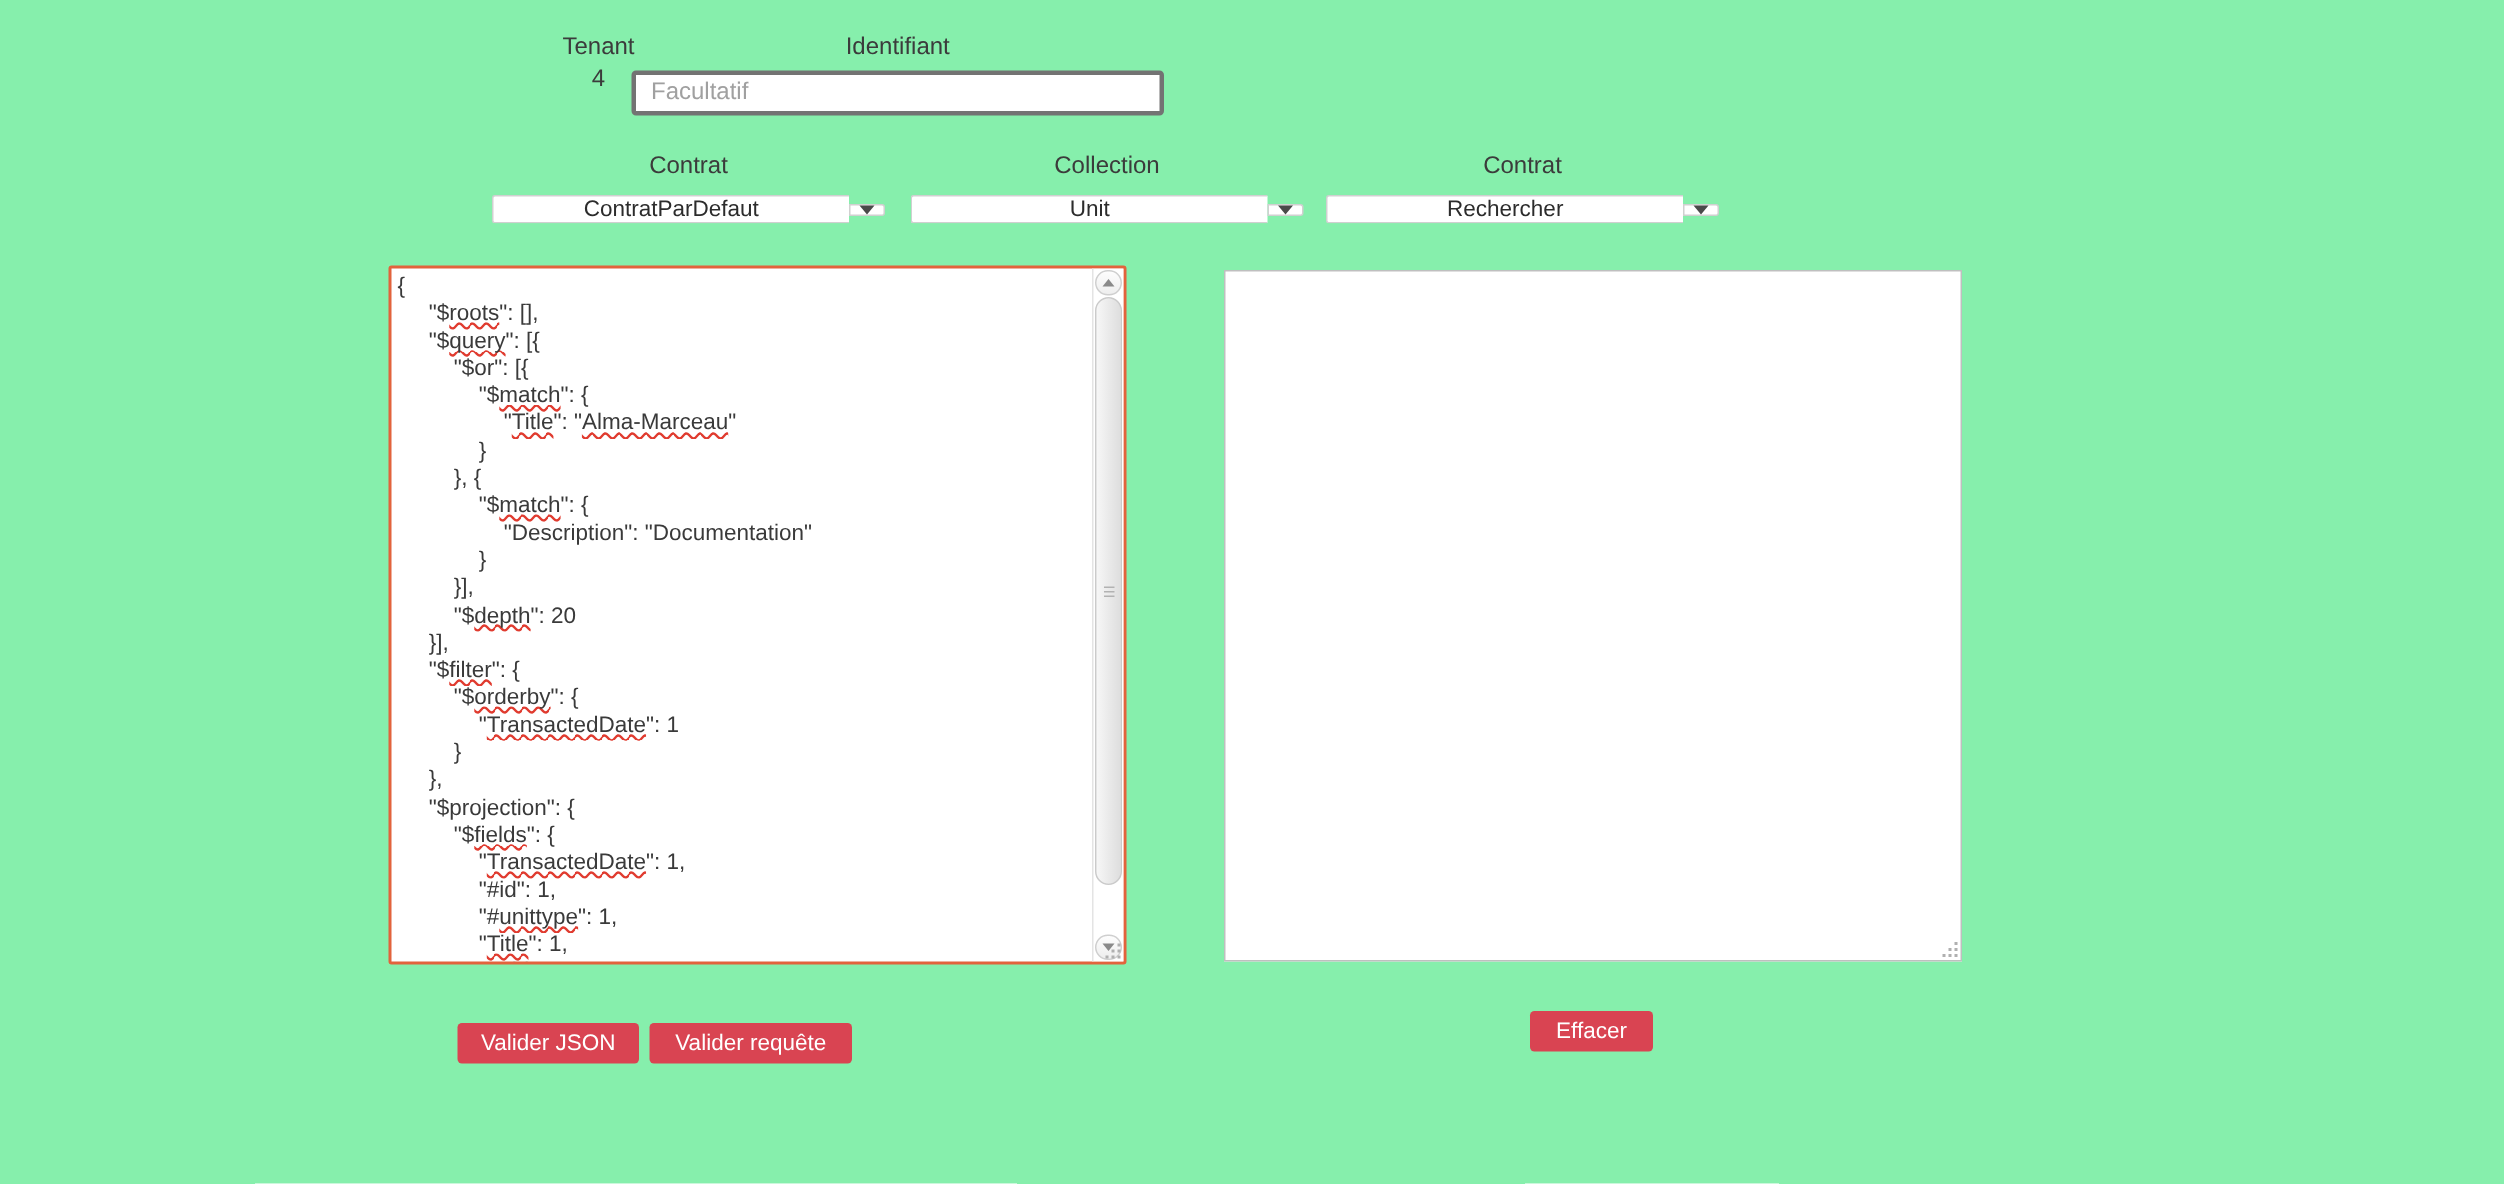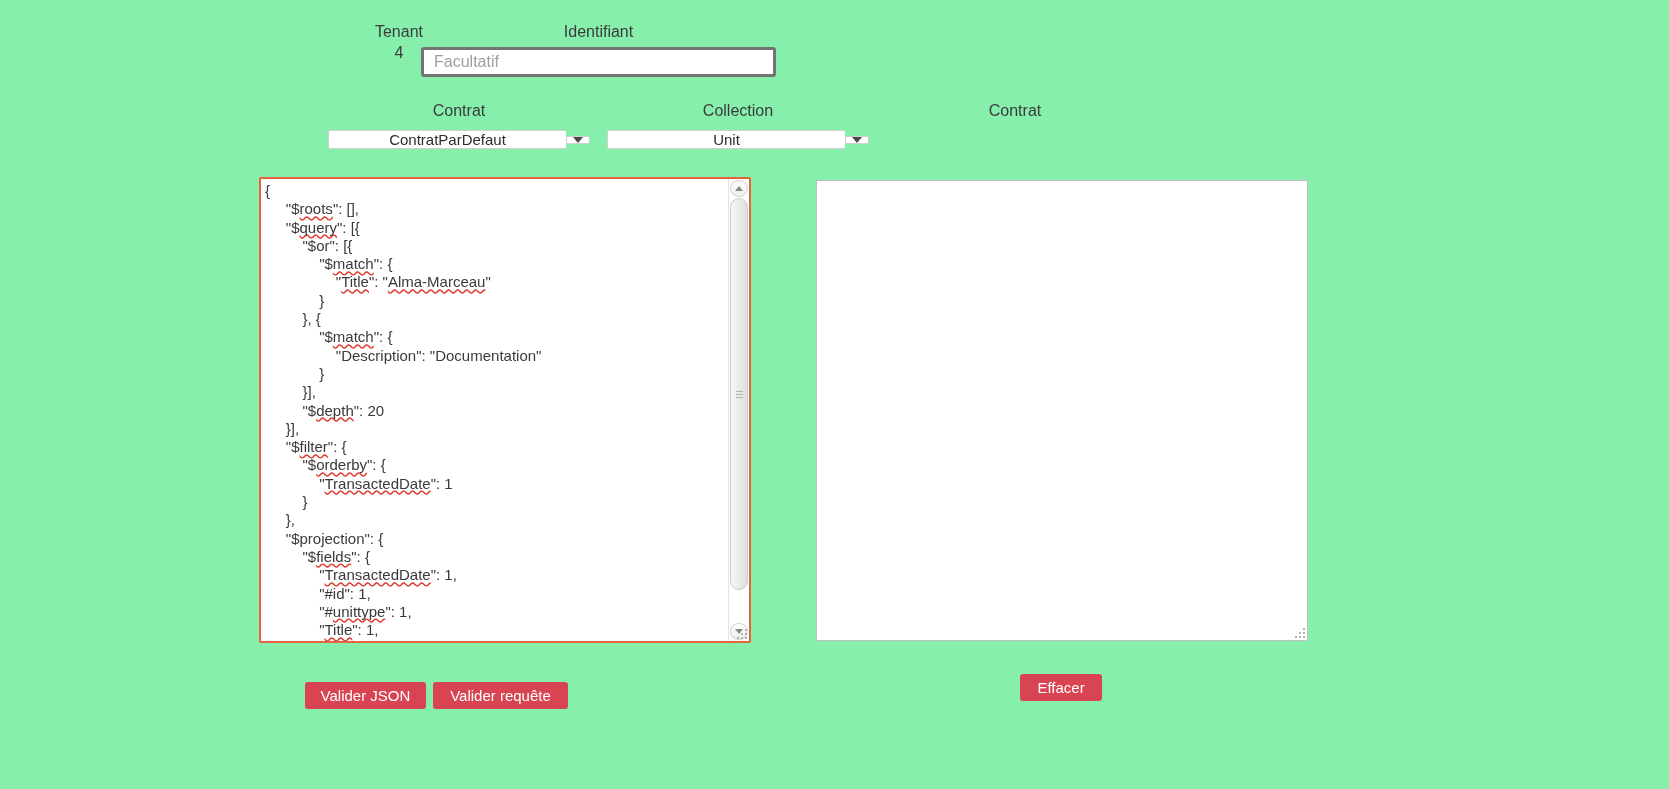--- a/index.html
+++ b/index.html
@@ -274,20 +274,26 @@
     <div class="select-shell">
       <div class="select-box">Unit</div>
       <div class="select-arrow-box">
         <span class="caret"></span>
       </div>
     </div>
   </div>
 
   <div class="select-block action">
     <div class="field-label">Contrat</div>
+    <div class="select-shell">
+      <div class="select-box">Rechercher</div>
+      <div class="select-arrow-box">
+        <span class="caret"></span>
+      </div>
+    </div>
   </div>
 
   <div class="ta-wrap left">
     <div class="ta-box focused">
       <div class="ta-content" id="query-text"><div>{</div><div>     "$<span class="sq">roots</span>": [],</div><div>     "$<span class="sq">query</span>": [{</div><div>         "$or": [{</div><div>             "$<span class="sq">match</span>": {</div><div>                 "<span class="sq">Title</span>": "<span class="sq">Alma-Marceau</span>"</div><div>             }</div><div>         }, {</div><div>             "$<span class="sq">match</span>": {</div><div>                 "Description": "Documentation"</div><div>             }</div><div>         }],</div><div>         "$<span class="sq">depth</span>": 20</div><div>     }],</div><div>     "$<span class="sq">filter</span>": {</div><div>         "$<span class="sq">orderby</span>": {</div><div>             "<span class="sq">TransactedDate</span>": 1</div><div>         }</div><div>     },</div><div>     "$projection": {</div><div>         "$<span class="sq">fields</span>": {</div><div>             "<span class="sq">TransactedDate</span>": 1,</div><div>             "#id": 1,</div><div>             "#<span class="sq">unittype</span>": 1,</div><div>             "<span class="sq">Title</span>": 1,</div><div>             "#object": 1</div></div>
 
       <div class="scrollbar">
         <div class="sb-btn up">
           <span class="sb-tri-up"></span>
         </div>

